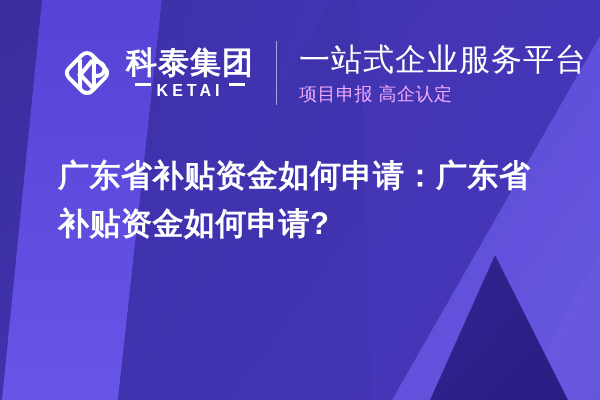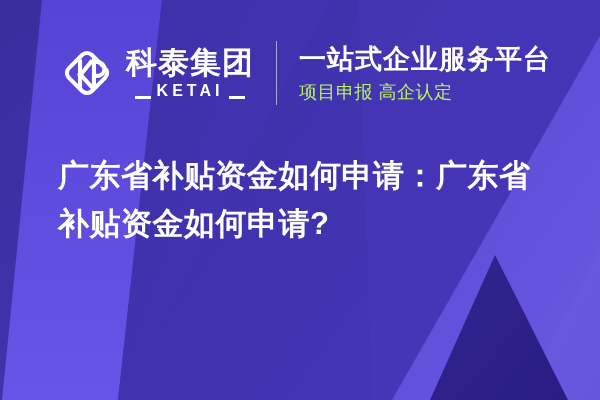--- a/index.html
+++ b/index.html
@@ -70,21 +70,21 @@
     font-size: 31px;
     font-weight: 700;
     color: #ffffff;
     letter-spacing: 1px;
     line-height: 1.05;
     white-space: nowrap;
   }
 
   .logo-en-row {
     display: flex;
-    align-items: flex-end;
+    align-items: flex-start;
     justify-content: center;
     margin-top: 3px;
     width: 100%;
   }
 
   .logo-en-rule {
     display: block;
     height: 3px;
     width: 16px;
     background: #ffffff;
@@ -109,32 +109,32 @@
   }
 
   .tagline {
     display: flex;
     flex-direction: column;
     justify-content: center;
     padding-top: 2px;
   }
 
   .tagline-main {
-    font-size: 27px;
-    font-weight: 700;
+    font-size: 31px;
+    font-weight: 400;
     color: #ffffff;
     letter-spacing: 1px;
     line-height: 1.18;
     white-space: nowrap;
   }
 
   .tagline-sub {
     font-size: 18px;
     font-weight: 400;
-    color: #bef264;
+    color: #f0abfc;
     letter-spacing: 0.5px;
     line-height: 1.35;
     margin-top: 4px;
     white-space: nowrap;
   }
 
   
   .headline {
     position: absolute;
     left: 58px;

